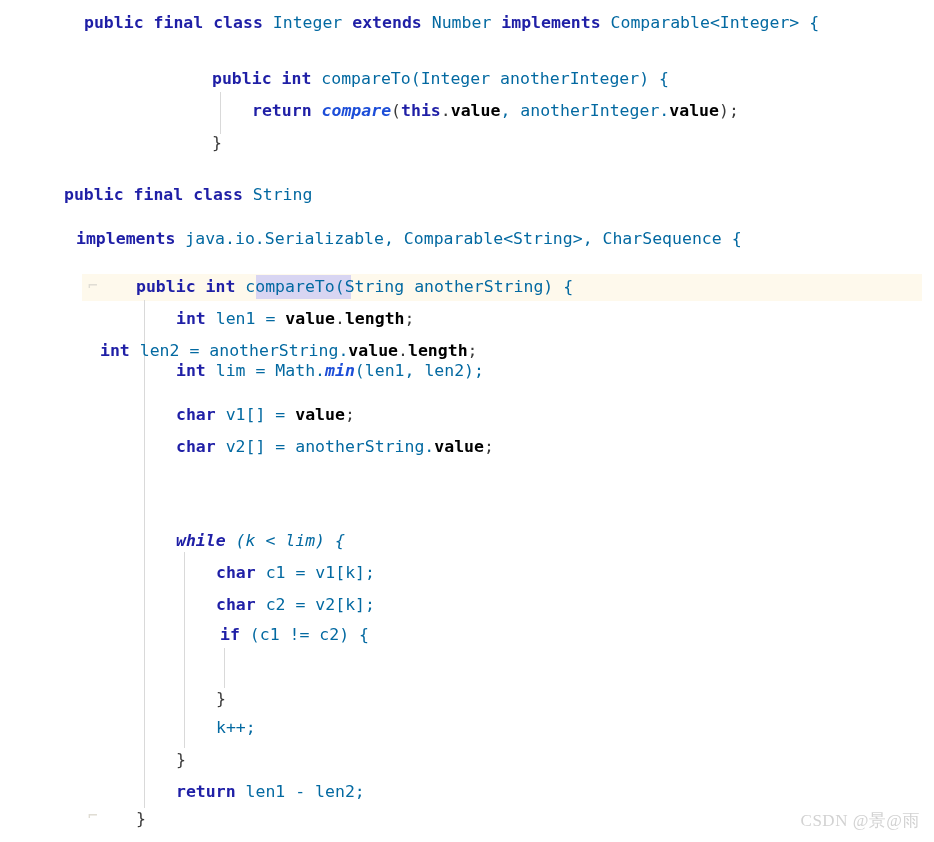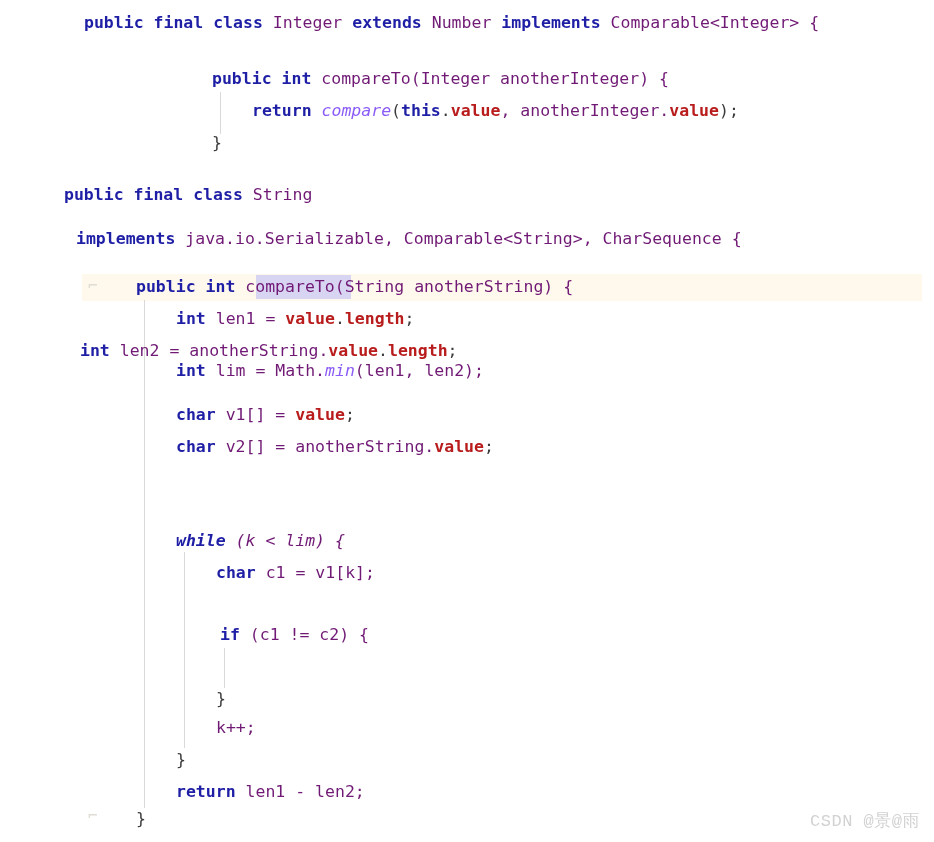--- a/index.html
+++ b/index.html
@@ -38,32 +38,33 @@
     display: inline-block;
     white-space: pre;
   }
 
   
   .kw {
     color: #1f1fa6;
     font-weight: bold;
   }
   .fld {
-    color: #b91c1c;
+    color: #000000;
     font-weight: bold;
   }
   .num {
     color: #2a6fd8;
   }
   .stat {
     font-style: italic;
-    color: #8b5cf6;
+    color: #1d4ed8;
+    font-weight: bold;
   }
   .id {
-    color: #701a75;
+    color: #0369a1;
   }
   .pun {
     color: #3a3a3a;
   }
 
   
   #current-line-band {
     position: absolute;
     left: 82px;
     top: 274px;
@@ -100,21 +101,21 @@
     color: #e0ddd4;
     z-index: 2;
     user-select: none;
   }
 
   
   #watermark {
     position: absolute;
     right: 14px;
     bottom: 10px;
-    font-family: Liberation Mono, monospace;
+    font-family: Liberation Serif, serif;
     font-size: 17px;
     color: #d2d2d2;
     letter-spacing: 0.5px;
     z-index: 5;
     user-select: none;
   }
 
   .lines-layer {
     position: absolute;
     inset: 0;
@@ -144,26 +145,27 @@
 
   <div class="lines-layer" id="lines-layer">
       <div class="code-line" style="top: 10px;"><span class="txt" style="margin-left: 84px;"><span class="kw">public</span><span class="pun"> </span><span class="kw">final</span><span class="pun"> </span><span class="kw">class</span><span class="pun"> </span><span class="id">Integer</span><span class="pun"> </span><span class="kw">extends</span><span class="pun"> </span><span class="id">Number</span><span class="pun"> </span><span class="kw">implements</span><span class="pun"> </span><span class="id">Comparable&lt;Integer&gt; {</span></span></div>
       <div class="code-line" style="top: 66px;"><span class="txt" style="margin-left: 212px;"><span class="kw">public</span><span class="pun"> </span><span class="kw">int</span><span class="pun"> </span><span class="id">compareTo(Integer anotherInteger) {</span></span></div>
       <div class="code-line" style="top: 98px;"><span class="txt" style="margin-left: 252px;"><span class="kw">return</span><span class="pun"> </span><span class="stat">compare</span><span class="pun">(</span><span class="kw">this</span><span class="pun">.</span><span class="fld">value</span><span class="id">, anotherInteger.</span><span class="fld">value</span><span class="pun">);</span></span></div>
       <div class="code-line" style="top: 130px;"><span class="txt" style="margin-left: 212px;"><span class="pun">}</span></span></div>
       <div class="code-line" style="top: 182px; padding-left: 28px;"><span class="txt" style="margin-left: 36px;"><span class="kw">public</span><span class="pun"> </span><span class="kw">final</span><span class="pun"> </span><span class="kw">class</span><span class="pun"> </span><span class="id">String</span></span></div>
       <div class="code-line" style="top: 226px;"><span class="txt" style="margin-left: 76px;"><span class="kw">implements</span><span class="pun"> </span><span class="id">java.io.Serializable, Comparable&lt;String&gt;, CharSequence {</span></span></div>
       <div class="code-line" style="top: 274px;"><span class="txt" style="margin-left: 136px;"><span class="kw">public</span><span class="pun"> </span><span class="kw">int</span><span class="pun"> </span><span class="id">compareTo</span><span class="id">(String anotherString) {</span></span></div>
       <div class="code-line" style="top: 306px;"><span class="txt" style="margin-left: 176px;"><span class="kw">int</span><span class="id"> len1 = </span><span class="fld">value</span><span class="pun">.</span><span class="fld">length</span><span class="pun">;</span></span></div>
-      <div class="code-line" style="top: 338px;"><span class="txt" style="margin-left: 80px;"><span class="kw">int</span><span class="id"> len2 = anotherString.</span><span class="fld">value</span><span class="pun">.</span><span class="fld">length</span><span class="pun">;</span></span></div>
+      <div class="code-line" style="top: 338px;"><span class="txt" style="margin-left: 100px;"><span class="kw">int</span><span class="id"> len2 = anotherString.</span><span class="fld">value</span><span class="pun">.</span><span class="fld">length</span><span class="pun">;</span></span></div>
       <div class="code-line" style="top: 358px;"><span class="txt" style="margin-left: 176px;"><span class="kw">int</span><span class="id"> lim = Math.</span><span class="stat">min</span><span class="id">(len1, len2);</span></span></div>
       <div class="code-line" style="top: 402px;"><span class="txt" style="margin-left: 176px;"><span class="kw">char</span><span class="id"> v1[] = </span><span class="fld">value</span><span class="pun">;</span></span></div>
       <div class="code-line" style="top: 434px;"><span class="txt" style="margin-left: 176px;"><span class="kw">char</span><span class="id"> v2[] = anotherString.</span><span class="fld">value</span><span class="pun">;</span></span></div>
       <div class="code-line" style="top: 528px;"><span class="txt" style="margin-left: 176px; font-style: italic;"><span class="kw">while</span><span class="id"> (k &lt; lim) {</span></span></div>
       <div class="code-line" style="top: 560px;"><span class="txt" style="margin-left: 216px;"><span class="kw">char</span><span class="id"> c1 = v1[k];</span></span></div>
+      <div class="code-line" style="top: 592px;"><span class="txt" style="margin-left: 216px;"><span class="kw">char</span><span class="id"> c2 = v2[k];</span></span></div>
       <div class="code-line" style="top: 622px;"><span class="txt" style="margin-left: 220px; text-align: right;"><span class="kw">if</span><span class="id"> (c1 != c2) {</span></span></div>
       <div class="code-line" style="top: 686px;"><span class="txt" style="margin-left: 216px;"><span class="pun">}</span></span></div>
       <div class="code-line" style="top: 715px;"><span class="txt" style="margin-left: 216px;"><span class="id">k++;</span></span></div>
       <div class="code-line" style="top: 747px;"><span class="txt" style="margin-left: 176px;"><span class="pun">}</span></span></div>
       <div class="code-line" style="top: 779px;"><span class="txt" style="margin-left: 176px;"><span class="kw">return</span><span class="id"> len1 - len2;</span></span></div>
       <div class="code-line" style="top: 806px;"><span class="txt" style="margin-left: 136px;"><span class="pun">}</span></span></div>
     </div>
 
   <div id="watermark">CSDN @景@雨</div>
 

